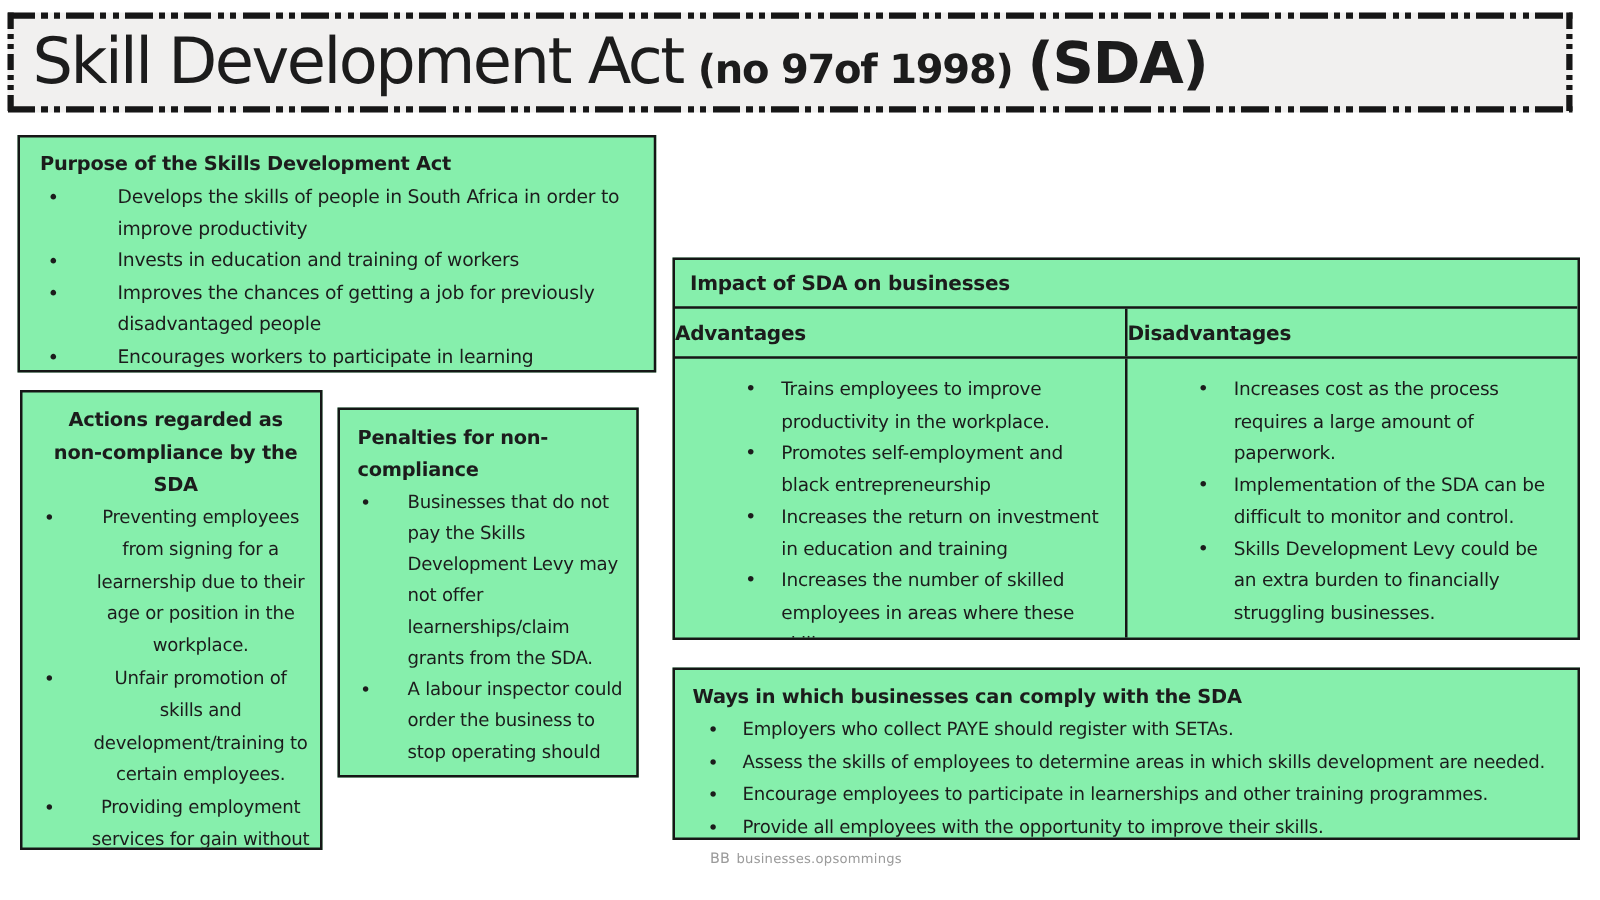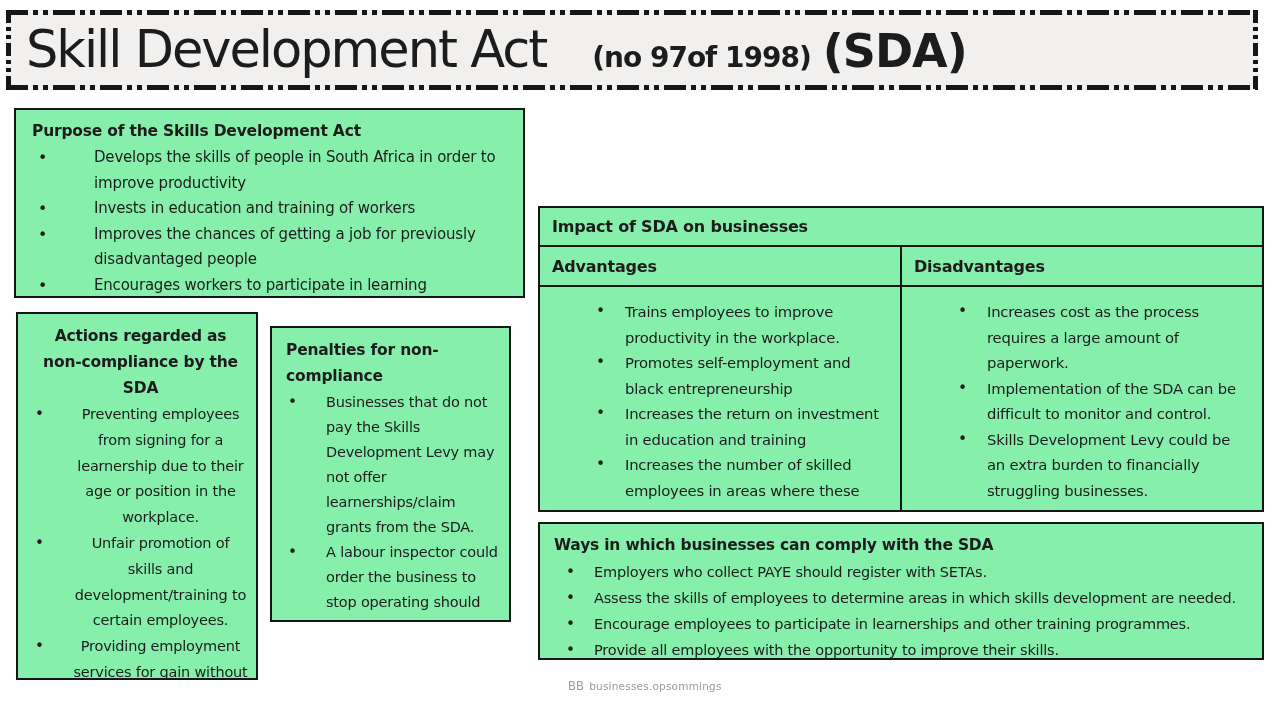--- a/index.html
+++ b/index.html
@@ -22,21 +22,21 @@
     background:repeating-linear-gradient(180deg,#161616 0 13px,transparent 13px 17px,#161616 17px 21px,transparent 21px 25px,#161616 25px 29px,transparent 29px 33px);
   }
   .banner .edge.left{left:0;}
   .banner .edge.right{right:0;}
   .banner-title{
     position:absolute;left:20px;top:0;height:100%;width:1212px;
     display:flex;align-items:baseline;gap:12px;white-space:nowrap;
   }
   .banner-title > span{display:inline-block;transform:translateY(0);}
   .title-main{font-size:51px;font-weight:400;letter-spacing:-2px;line-height:80px;}
-  .title-paren{font-size:28px;font-weight:700;letter-spacing:-1px;margin-left:34px;}
+  .title-paren{font-size:32px;font-weight:700;letter-spacing:-1px;}
   .title-abbr{font-size:46px;font-weight:700;letter-spacing:-1px;}
 
   
   .box{position:absolute;border:2px solid #161616;background:#86efac;box-sizing:border-box;overflow:hidden;}
   .box h2{margin:0;font-size:15.5px;font-weight:700;line-height:26px;letter-spacing:-0.2px;}
   ul.bullets{list-style:none;margin:0;padding:0;}
   ul.bullets li{position:relative;letter-spacing:-0.2px;}
   ul.bullets li::before{content:"\2022";position:absolute;left:0;top:0;font-size:1.05em;}
 
   
@@ -55,31 +55,31 @@
   
   .penalties{left:270px;top:326px;width:241px;height:296px;padding:9px 8px 0 14px;}
   .penalties ul{padding-left:2px;margin-top:1px;}
   .penalties li{padding-left:38px;font-size:14.5px;line-height:25px;}
   .penalties li::before{left:14px;}
 
   
   .impact{left:538px;top:206px;width:726px;height:306px;padding:0;}
   .impact .tbl-title{height:37px;border-bottom:2px solid #161616;display:flex;align-items:center;padding-left:12px;font-size:16px;font-weight:700;letter-spacing:-0.2px;}
   .impact .tbl-heads{display:grid;grid-template-columns:360px 1fr;height:38px;border-bottom:2px solid #161616;}
-  .impact .tbl-heads .cell{display:flex;align-items:center;padding-left:12px;font-size:16px;font-weight:700;letter-spacing:-0.2px;}
+  .impact .tbl-heads .cell{display:flex;align-items:center;padding-left:0;font-size:16px;font-weight:700;letter-spacing:-0.2px;}
   .impact .tbl-heads .cell + .cell{border-left:2px solid #161616;}
   .impact .tbl-body{display:grid;grid-template-columns:360px 1fr;height:225px;}
   .impact .tbl-body .col{padding:12px 10px 0 0;}
   .impact .tbl-body .col + .col{border-left:2px solid #161616;}
   .impact .tbl-body ul{padding-left:30px;margin-left:20px;}
   .impact .tbl-body li{padding-left:35px;font-size:14.8px;line-height:25.5px;}
   .impact .tbl-body li::before{left:6px;}
 
   
-  .comply{left:538px;top:522px;width:726px;height:138px;padding:8px 10px 0 14px;}
+  .comply{left:538px;top:534px;width:726px;height:138px;padding:8px 10px 0 14px;}
   .comply ul{padding-left:12px;margin-top:1px;}
   .comply li{padding-left:28px;font-size:14.5px;line-height:26px;letter-spacing:-0.3px;}
   .comply li::before{left:0;}
 
   
   .footer{position:absolute;left:568px;top:679px;font-size:10.5px;color:#9a9a9a;letter-spacing:0.2px;display:flex;align-items:baseline;gap:5px;}
   .footer .logo{font-size:11.5px;font-weight:400;}
 </style>
 </head>
 <body>

